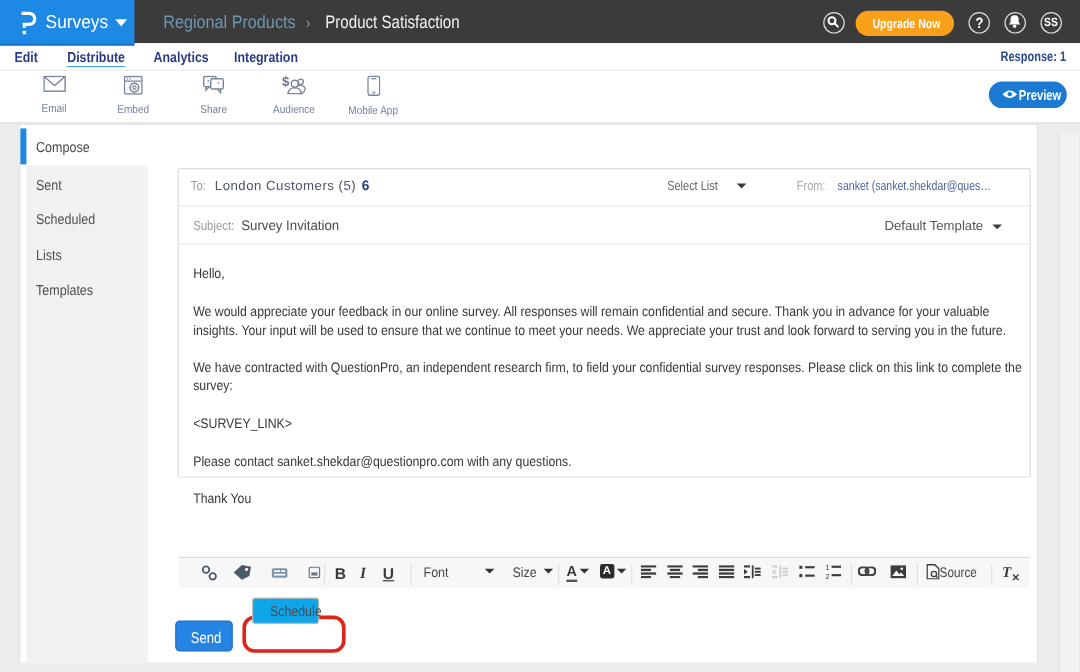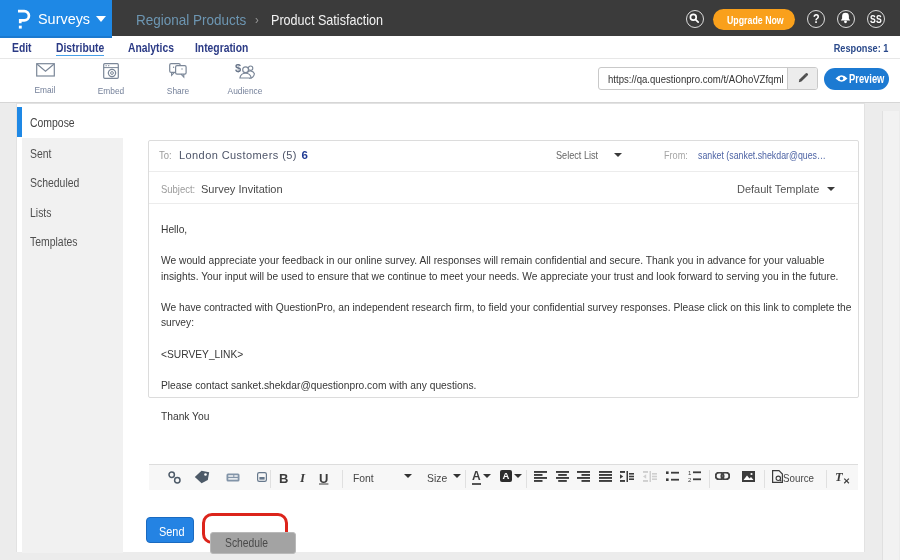--- a/index.html
+++ b/index.html
@@ -29,21 +29,21 @@
 
 #body { position:absolute; left:11.5px; top:81px; font-size:11.5px; line-height:15.6px; color:#373737; transform:scaleX(0.89); transform-origin:0 0; white-space:nowrap; }
 #body p { margin:0 0 15.55px 0; }
 
 #cktb { position:absolute; left:0; top:322.5px; width:709px; height:26px; background:#f7f7f7; border-top:1px solid #ddd; }
 .ckt { position:absolute; color:#3c3c3c; transform:translateY(-50%); }
 .sep { position:absolute; top:5px; width:1px; height:18px; background:#e0e0e0; }
 
 #send { position:absolute; left:146px; top:517px; width:47.5px; height:26px; background:#2483e3; border:1px solid #1a6ac0; border-radius:4px; }
 #redbox { position:absolute; left:202px; top:513px; width:86px; height:31px; border:3.5px solid #dc241b; border-radius:10px; }
-#sch { position:absolute; left:210px; top:532px; width:86px; height:21.5px; background:#a3a3a3; border:1px solid #b9b9b9; border-radius:3px; }
+#sch { position:absolute; left:210px; top:498px; width:56px; height:21.5px; background:#0ea5e9; border:1px solid #b9b9b9; border-radius:3px; }
 #scrl { position:absolute; left:882px; top:111px; width:17px; height:449px; background:#f2f2f2; border-left:1px solid #e0e0e0; }
 </style>
 </head>
 <body>
 
 <div id="topbar"></div>
 <div id="logo">
   <svg width="21" height="21" style="position:absolute;left:13px;top:8px" viewBox="0 0 24 24">
     <path d="M5.7 3.5 h7.2 a5.3 5.3 0 0 1 0 10.6 h-4.6 v3.2" fill="none" stroke="#fff" stroke-width="3.1"></path>
     <rect x="6.7" y="20.2" width="3.3" height="3.3" fill="#fff"></rect>
@@ -118,28 +118,27 @@
   <div class="ic" style="left:213px;">
     <svg width="20" height="16" viewBox="0 0 20 16">
         <text x="0" y="9" font-size="11" font-weight="bold" fill="#68758a" font-family="Liberation Sans">$</text>
         <circle cx="10.6" cy="6.8" r="2.9" fill="#fff" stroke="#7b8798" stroke-width="1.2"></circle>
         <circle cx="15.6" cy="5.2" r="2.2" fill="#fff" stroke="#7b8798" stroke-width="1.1"></circle>
         <path d="M14 15.2 a5.5 5.5 0 0 0 5.4 -4.4 a4.2 4.2 0 0 0 -7 -1.4" fill="none" stroke="#7b8798" stroke-width="1.1"></path>
         <path d="M4.9 15 a5.7 5.7 0 0 1 11.3 0 z" fill="#fff" stroke="#7b8798" stroke-width="1.2"></path>
       </svg>
     <div class="iclbl">Audience</div>
   </div>
-  <div class="ab" style="left:598px; top:8px; width:220px; height:23px; border:1px solid #c9c9c9; border-radius:3px; background:#fff;">
-    <span class="t" style="left:9px; top:11px; font-size:11px; color:#333; transform:translateY(-50%) scaleX(0.87);">https://qa.questionpro.com/t/AOhoVZfqml</span>
-    <div class="ab" style="left:188px; top:0; width:30px; height:21px; background:#ececec; border-left:1px solid #c9c9c9; border-radius:0 2px 2px 0;">
-      <svg width="12" height="12" viewBox="0 0 12 12" style="position:absolute;left:9px;top:4px">
-          <path d="M1.8 10.2 l0.6 -2.6 l5.4 -5.4 l2 2 l-5.4 5.4 z" fill="#4f4f4f"></path>
-          <path d="M8.6 1.4 a1.1 1.1 0 0 1 2 2 l-0.9 0.9 l-2 -2 z" fill="#4f4f4f"></path>
-        </svg>
-    </div>
+  <div class="ic" style="left:279px;">
+    <svg width="11" height="17" viewBox="0 0 11 17">
+        <rect x="0.6" y="0.6" width="9.8" height="15.8" rx="1.8" fill="none" stroke="#7b8798" stroke-width="1.2"></rect>
+        <line x1="3.4" y1="2.5" x2="7.6" y2="2.5" stroke="#7b8798" stroke-width="1"></line>
+        <circle cx="5.5" cy="14.2" r="0.9" fill="none" stroke="#7b8798" stroke-width="0.8"></circle>
+      </svg>
+    <div class="iclbl">Mobile App</div>
   </div>
   <div class="ab" style="left:824px; top:8.5px; width:65px; height:22px; background:#1c7ad2; border-radius:11px;">
     <svg width="13" height="9" viewBox="0 0 13 9" style="position:absolute;left:11px;top:6.5px">
         <path d="M0.5 4.5 Q6.5 -1.8 12.5 4.5 Q6.5 10.8 0.5 4.5z" fill="#fff"></path>
         <circle cx="6.5" cy="4.5" r="1.8" fill="#1c7ad2"></circle>
       </svg>
     <span class="t" style="left:25px; top:11px; font-size:12px; font-weight:bold; color:#fff; transform:translateY(-50%) scaleX(0.78);">Preview</span>
   </div>
 </div>
 

